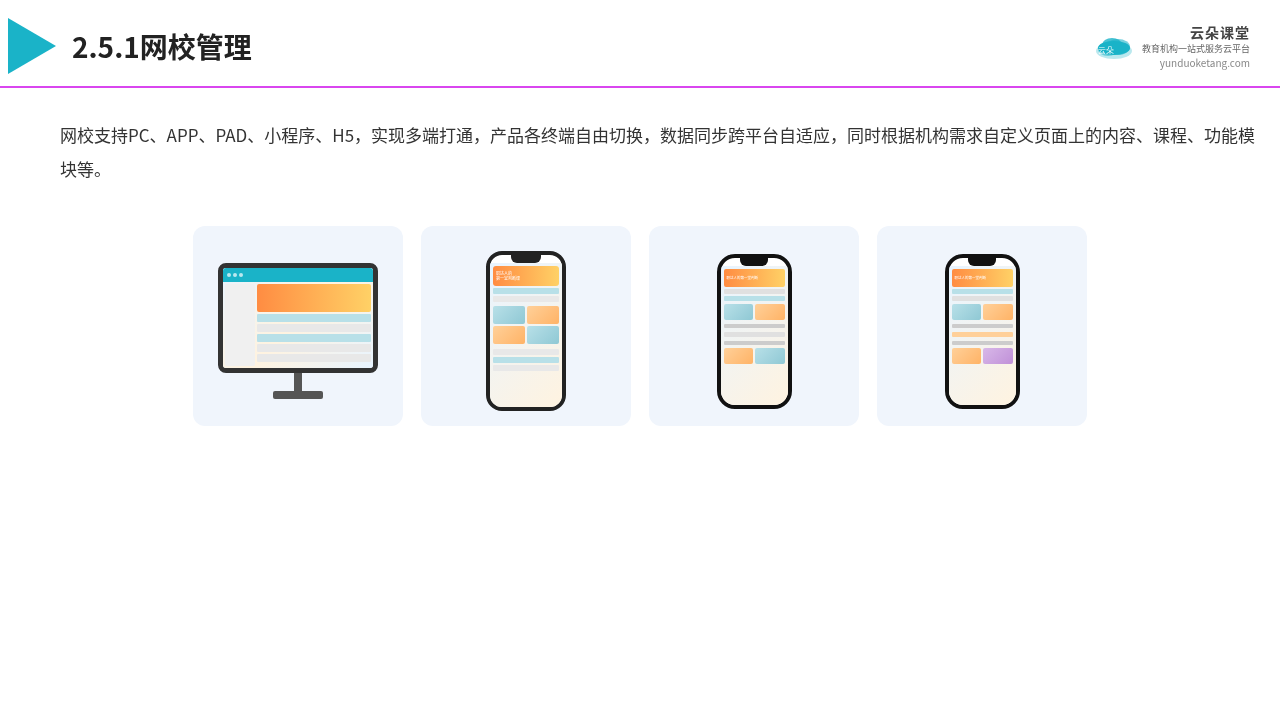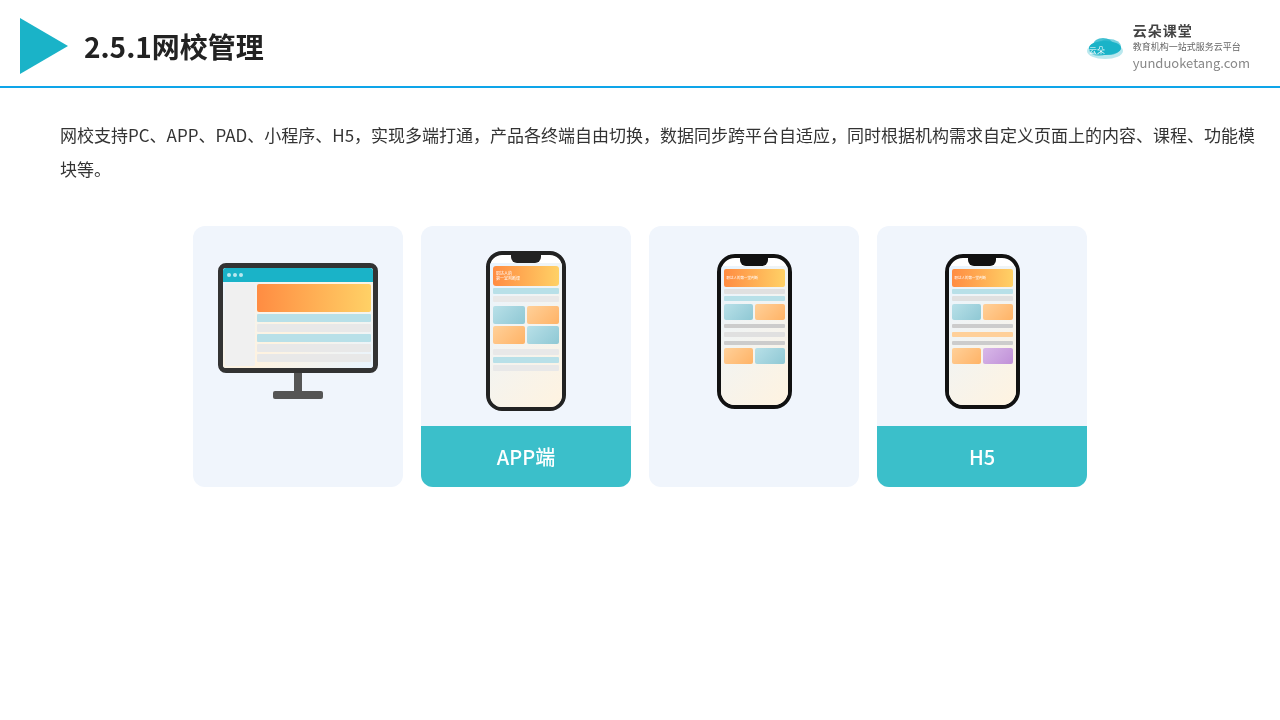--- a/index.html
+++ b/index.html
@@ -9,22 +9,22 @@
       background: #ffffff;
       font-family: 'Microsoft YaHei', 'PingFang SC', 'Noto Sans CJK SC', sans-serif;
       overflow: hidden;
     }
 
     
     .header {
       display: flex;
       align-items: center;
       justify-content: space-between;
-      padding: 18px 30px 12px 20px;
-      border-bottom: 2px solid #0ea5e9;
+      padding: 18px 30px 12px 8px;
+      border-bottom: 2px solid #d946ef;
     }
     .header-left {
       display: flex;
       align-items: center;
       gap: 16px;
     }
     .logo-triangle {
       width: 0;
       height: 0;
       border-top: 28px solid transparent;
@@ -46,34 +46,34 @@
       align-items: center;
       gap: 6px;
     }
     .cloud-icon {
       width: 44px;
       height: 30px;
     }
     .brand-text {
       display: flex;
       flex-direction: column;
-      align-items: flex-start;
+      align-items: flex-end;
     }
     .brand-name {
       font-size: 14px;
       color: #444;
       font-weight: bold;
       letter-spacing: 1px;
     }
     .brand-slogan {
       font-size: 9px;
       color: #666;
     }
     .brand-url {
-      font-size: 13px;
+      font-size: 10px;
       color: #888;
     }
 
     
     .description {
       padding: 30px 24px 10px 60px;
       font-size: 17px;
       color: #333;
       line-height: 2;
     }
@@ -440,21 +440,20 @@
             <div class="phone-grid-item orange"></div>
             <div class="phone-grid-item orange"></div>
             <div class="phone-grid-item"></div>
           </div>
           <div class="phone-content-row" style="margin-top:3px;"></div>
           <div class="phone-content-row colored"></div>
           <div class="phone-content-row"></div>
         </div>
       </div>
     </div>
-    <div class="card-label">APP端</div>
   </div>
 
 
   <div class="card">
     <div class="card-image-area">
       <div class="phone-mini">
         <div class="phone-mini-notch"></div>
         <div class="phone-mini-screen">
           <div class="phone-mini-header">
             <div class="phone-mini-header-text">职达人的第一堂判断</div>
@@ -494,16 +493,15 @@
           <div class="phone-mini-text-row"></div>
           <div class="phone-mini-row" style="margin-top:2px;background:#ffd099;"></div>
           <div class="phone-mini-text-row"></div>
           <div class="phone-mini-grid">
             <div class="phone-mini-grid-item orange"></div>
             <div class="phone-mini-grid-item" style="background:linear-gradient(135deg,#d8b8e8,#c090d8);"></div>
           </div>
         </div>
       </div>
     </div>
-    <div class="card-label">H5</div>
   </div>
 
 </div>
 
 </body></html>

